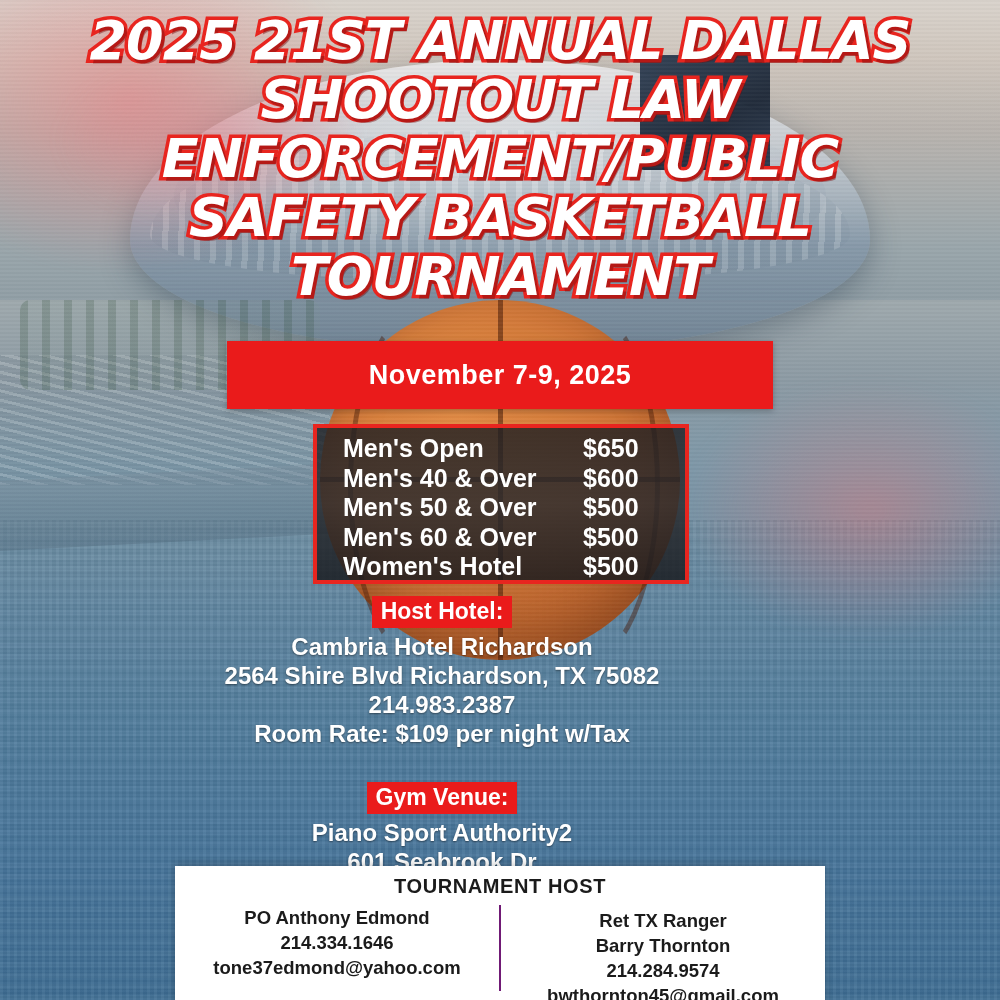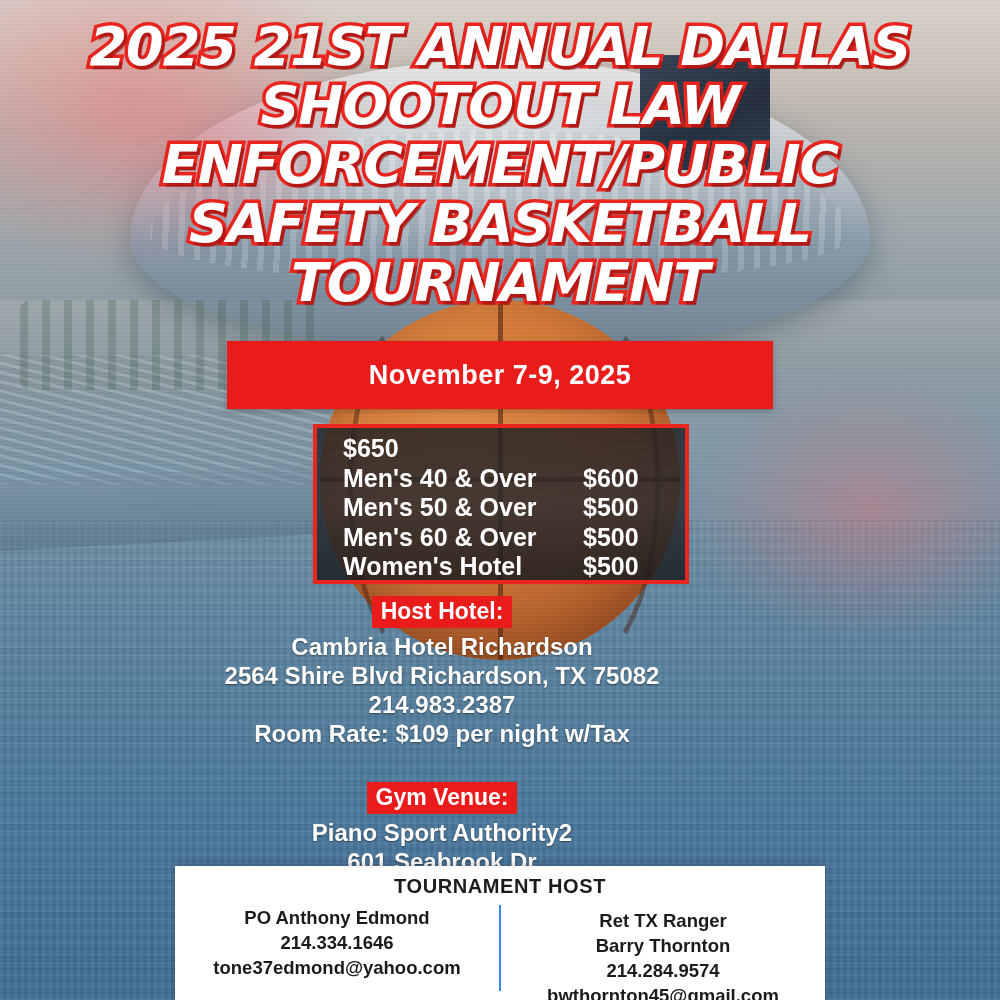--- a/index.html
+++ b/index.html
@@ -152,21 +152,21 @@
   .grain {
     position: absolute; left: 0; top: 0; width: 1000px; height: 1000px;
     background:
       repeating-linear-gradient(0deg, rgba(255,255,255,0.025) 0 2px, rgba(0,0,0,0.02) 2px 4px);
     pointer-events: none;
   }
 
   
   .title-block {
     position: absolute;
-    left: 0; top: 17px; width: 1000px;
+    left: 0; top: 11px; width: 1000px;
     text-align: center;
     z-index: 20;
   }
   .title-line {
     font-family: "DejaVu Sans", sans-serif;
     font-weight: bold;
     font-style: italic;
     font-size: 53px;
     line-height: 59px;
     letter-spacing: -1px;
@@ -274,21 +274,21 @@
   }
   .host-col {
     flex: 1;
     text-align: center;
     color: #1b1b1b;
     font-size: 18.5px;
     font-weight: bold;
     line-height: 25px;
   }
   .host-col.left {
-    border-right: 2px solid #3b82f6;
+    border-right: 2px solid #701a75;
   }
   .host-col.right {
     padding-top: 3px;
   }
 </style>
 </head>
 <body>
 
 <div id="poster">
 
@@ -318,20 +318,21 @@
     <div class="title-line">SAFETY BASKETBALL</div>
     <div class="title-line">TOURNAMENT</div>
   </div>
 
   <div class="date-banner">
     <span>November 7-9, 2025</span>
   </div>
 
   <div class="price-box">
     <div class="price-row">
+      <span>Men's Open</span>
       <span class="amt">$650</span>
     </div>
     <div class="price-row">
       <span>Men's 40 &amp; Over</span>
       <span class="amt">$600</span>
     </div>
     <div class="price-row">
       <span>Men's 50 &amp; Over</span>
       <span class="amt">$500</span>
     </div>

